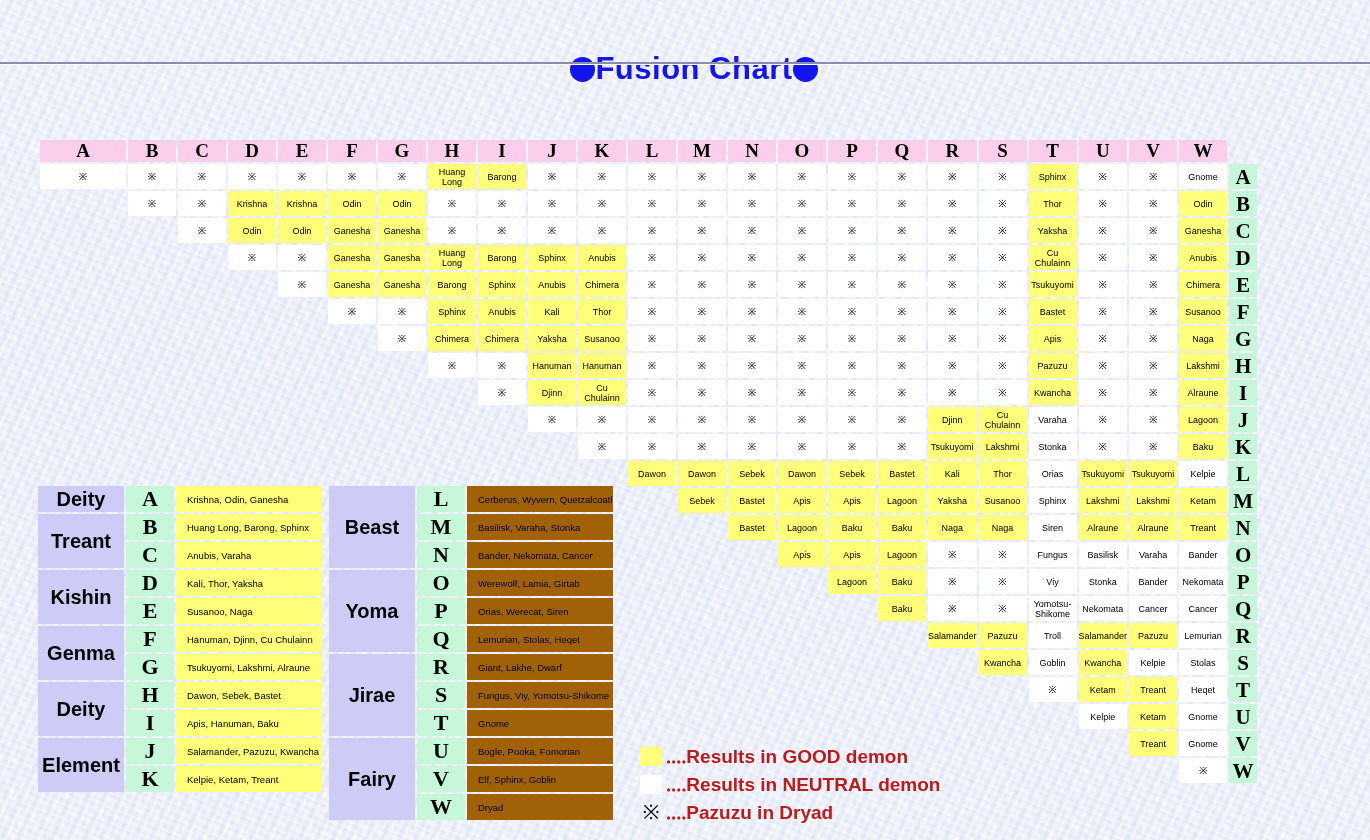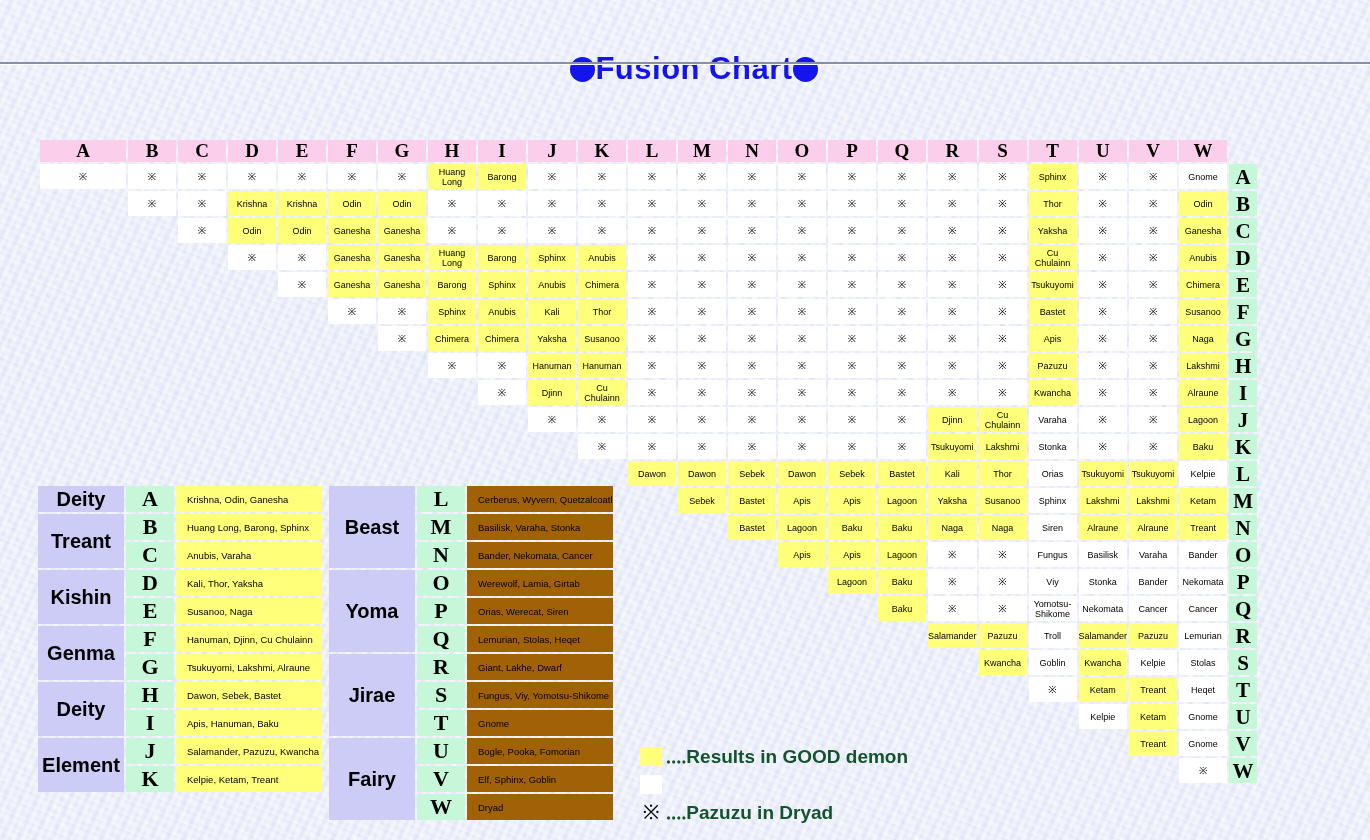--- a/index.html
+++ b/index.html
@@ -164,21 +164,21 @@
   .key-swatch.mark-sw {
     background: transparent;
     font-size: 20px;
     line-height: 19px;
     text-align: center;
     color: #000;
   }
   .key-label {
     font-size: 19px;
     font-weight: bold;
-    color: #14532d;
+    color: #b91c1c;
     font-family: "Liberation Sans", sans-serif;
   }
 </style>
 </head>
 <body>
 
 <div class="title-bar">
   <span class="title-text"><span class="title-dot"></span><span>Fusion Chart</span><span class="title-dot"></span></span>
 </div>
 <div class="hr-line"></div>
@@ -926,18 +926,19 @@
     </tbody>
 </table>
 
 <div id="key">
     <div class="key-row">
       <div class="key-swatch good"></div>
       <div class="key-label">‥‥Results in GOOD demon</div>
     </div>
     <div class="key-row">
       <div class="key-swatch neut"></div>
+      <div class="key-label">‥‥Results in NEUTRAL demon</div>
     </div>
     <div class="key-row">
       <div class="key-swatch mark-sw">※</div>
       <div class="key-label">‥‥Pazuzu in Dryad</div>
     </div>
   </div>
 
 </body></html>

